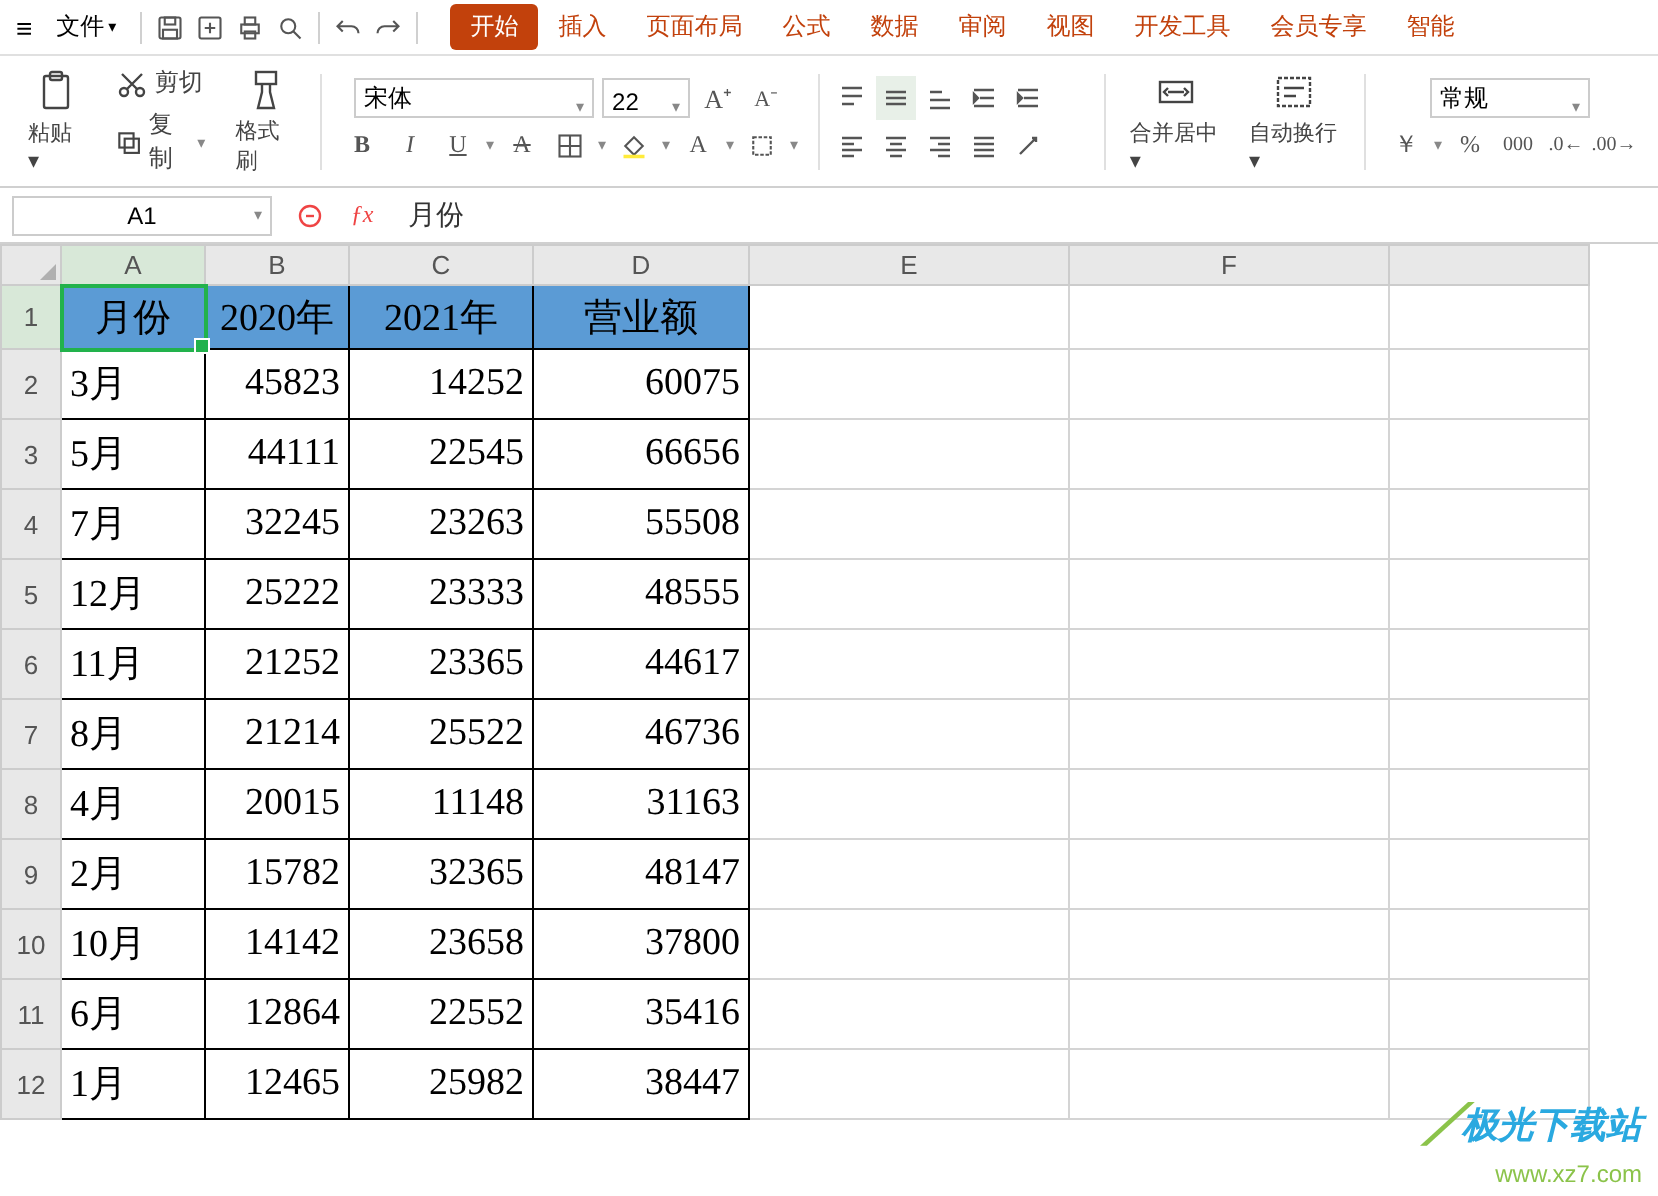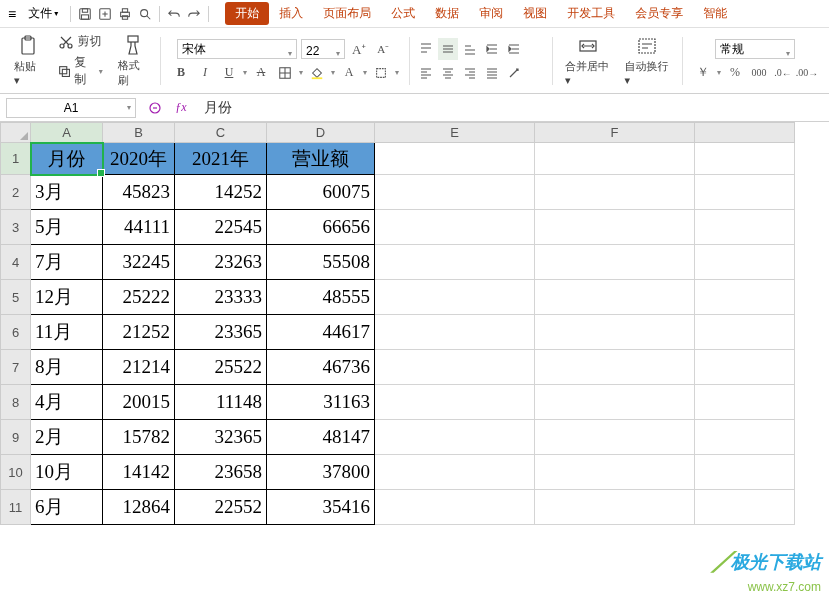--- a/index.html
+++ b/index.html
@@ -37,21 +37,21 @@
 .fmtbtn { width: 20px; height: 20px; display: flex; align-items: center; justify-content: center; color: #555; font-family: "Times New Roman", serif; }
 .aligngrid { display: grid; grid-template-columns: repeat(6, 20px); grid-template-rows: repeat(2, 22px); gap: 2px; }
 .alignbtn { display: flex; align-items: center; justify-content: center; color: #555; }
 .numrow { display: flex; align-items: center; gap: 4px; margin-top: 4px; }
 
 
 .namerow { height: 28px; display: flex; align-items: center; border-bottom: 1px solid #d0d0d0; padding: 0 6px; gap: 10px; }
 .namebox { width: 130px; height: 20px; border: 1px solid #ccc; display: flex; align-items: center; justify-content: center; position: relative; }
 .namebox .dd { position: absolute; right: 4px; font-size: 8px; color: #888; }
 .fxarea { display: flex; align-items: center; gap: 8px; }
-.fxicon { width: 18px; height: 18px; display: flex; align-items: center; justify-content: center; color: #a21caf; font-style: italic; font-family: serif; }
+.fxicon { width: 18px; height: 18px; display: flex; align-items: center; justify-content: center; color: #ef4444; font-style: italic; font-family: serif; }
 .fxval { font-size: 14px; color: #333; padding: 0 6px; }
 
 
 .gridwrap { position: relative; }
 .grid { border-collapse: collapse; table-layout: fixed; }
 .grid th.corner { width: 30px; height: 20px; background: #e8e8e8; border: 1px solid #ccc; position: relative; }
 .grid th.corner::after { content: ""; position: absolute; right: 2px; bottom: 2px; border-style: solid; border-width: 0 0 8px 8px; border-color: transparent transparent #b0b0b0 transparent; }
 .grid th.colhdr { height: 20px; background: #e8e8e8; border: 1px solid #ccc; font-weight: normal; color: #555; font-size: 13px; }
 .grid th.rowhdr { width: 30px; background: #e8e8e8; border: 1px solid #ccc; font-weight: normal; color: #555; font-size: 13px; }
 .grid td { border: 1px solid #d4d4d4; height: 35px; }
@@ -465,20 +465,30 @@
         <tr>
           <th class="rowhdr">11</th>
           <td class="datacell center">6月</td>
           <td class="datacell">12864</td>
           <td class="datacell">22552</td>
           <td class="datacell">35416</td>
           <td></td>
           <td></td>
           <td></td>
         </tr>
+        <tr>
+          <th class="rowhdr">12</th>
+          <td class="datacell center">1月</td>
+          <td class="datacell">12465</td>
+          <td class="datacell">25982</td>
+          <td class="datacell">38447</td>
+          <td></td>
+          <td></td>
+          <td></td>
+        </tr>
       </tbody>
 </table>
 </div>
 
 <div class="watermark">
   <div class="t1"><span class="swoosh">⟋</span><span>极光下载站</span></div>
   <div class="t2">www.xz7.com</div>
 </div>
 
 </body></html>

